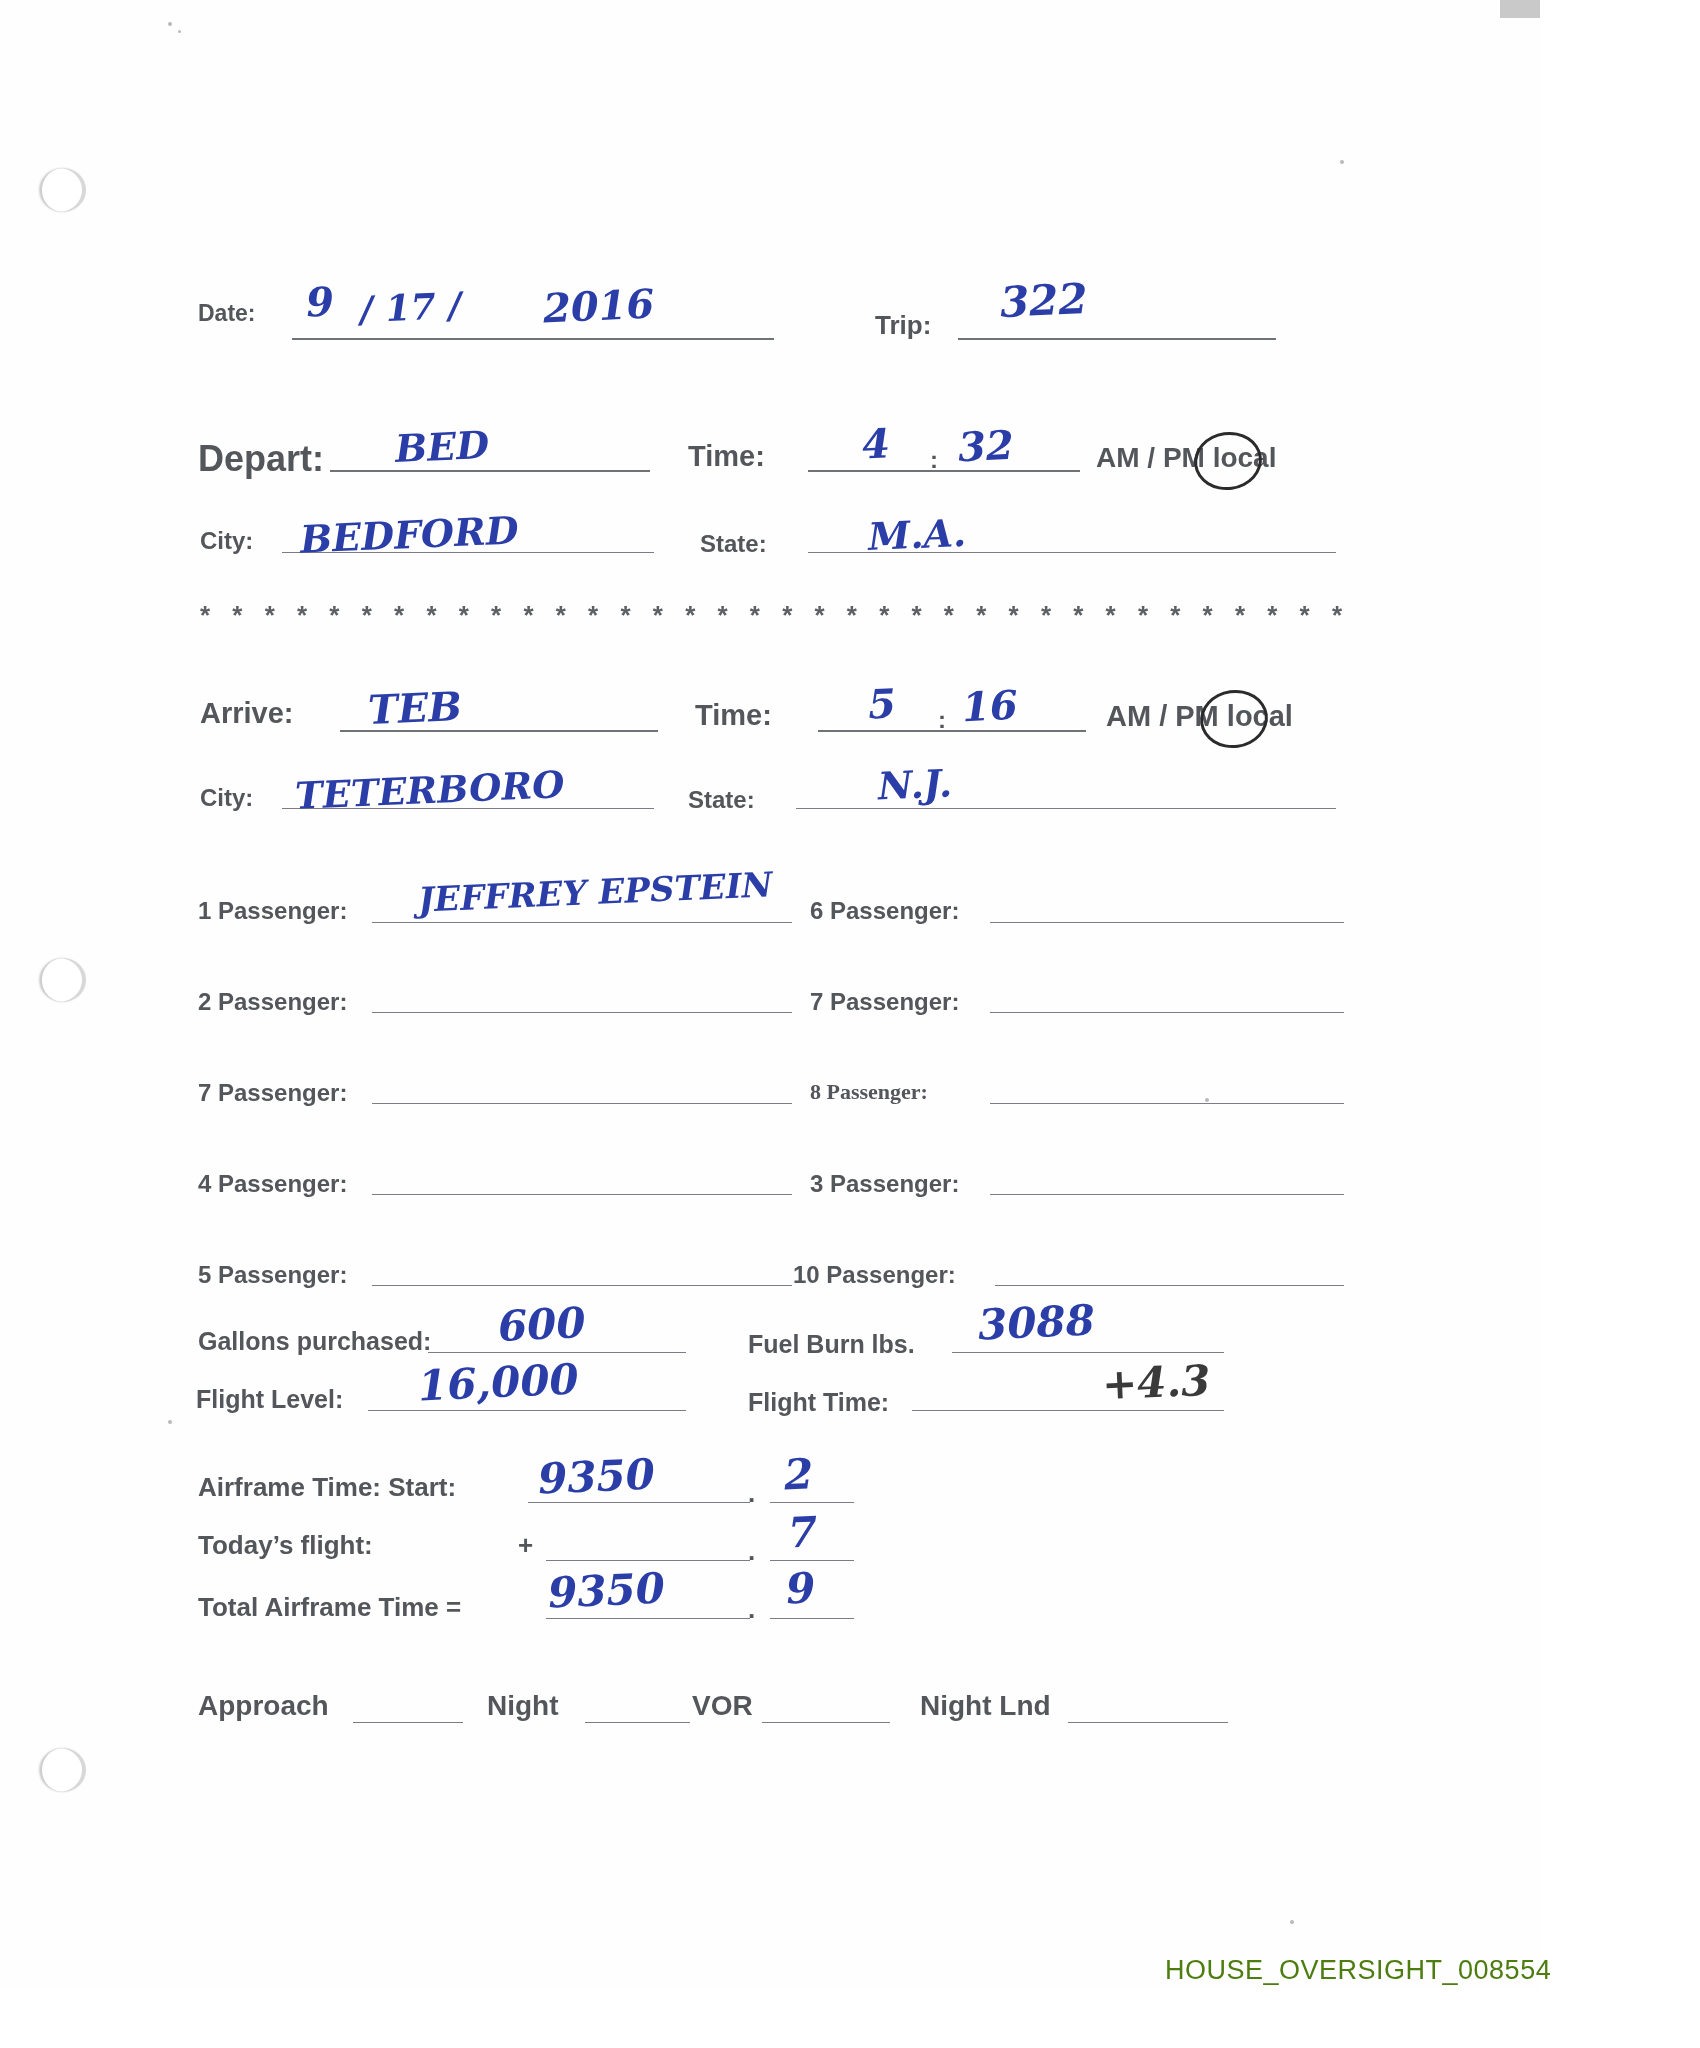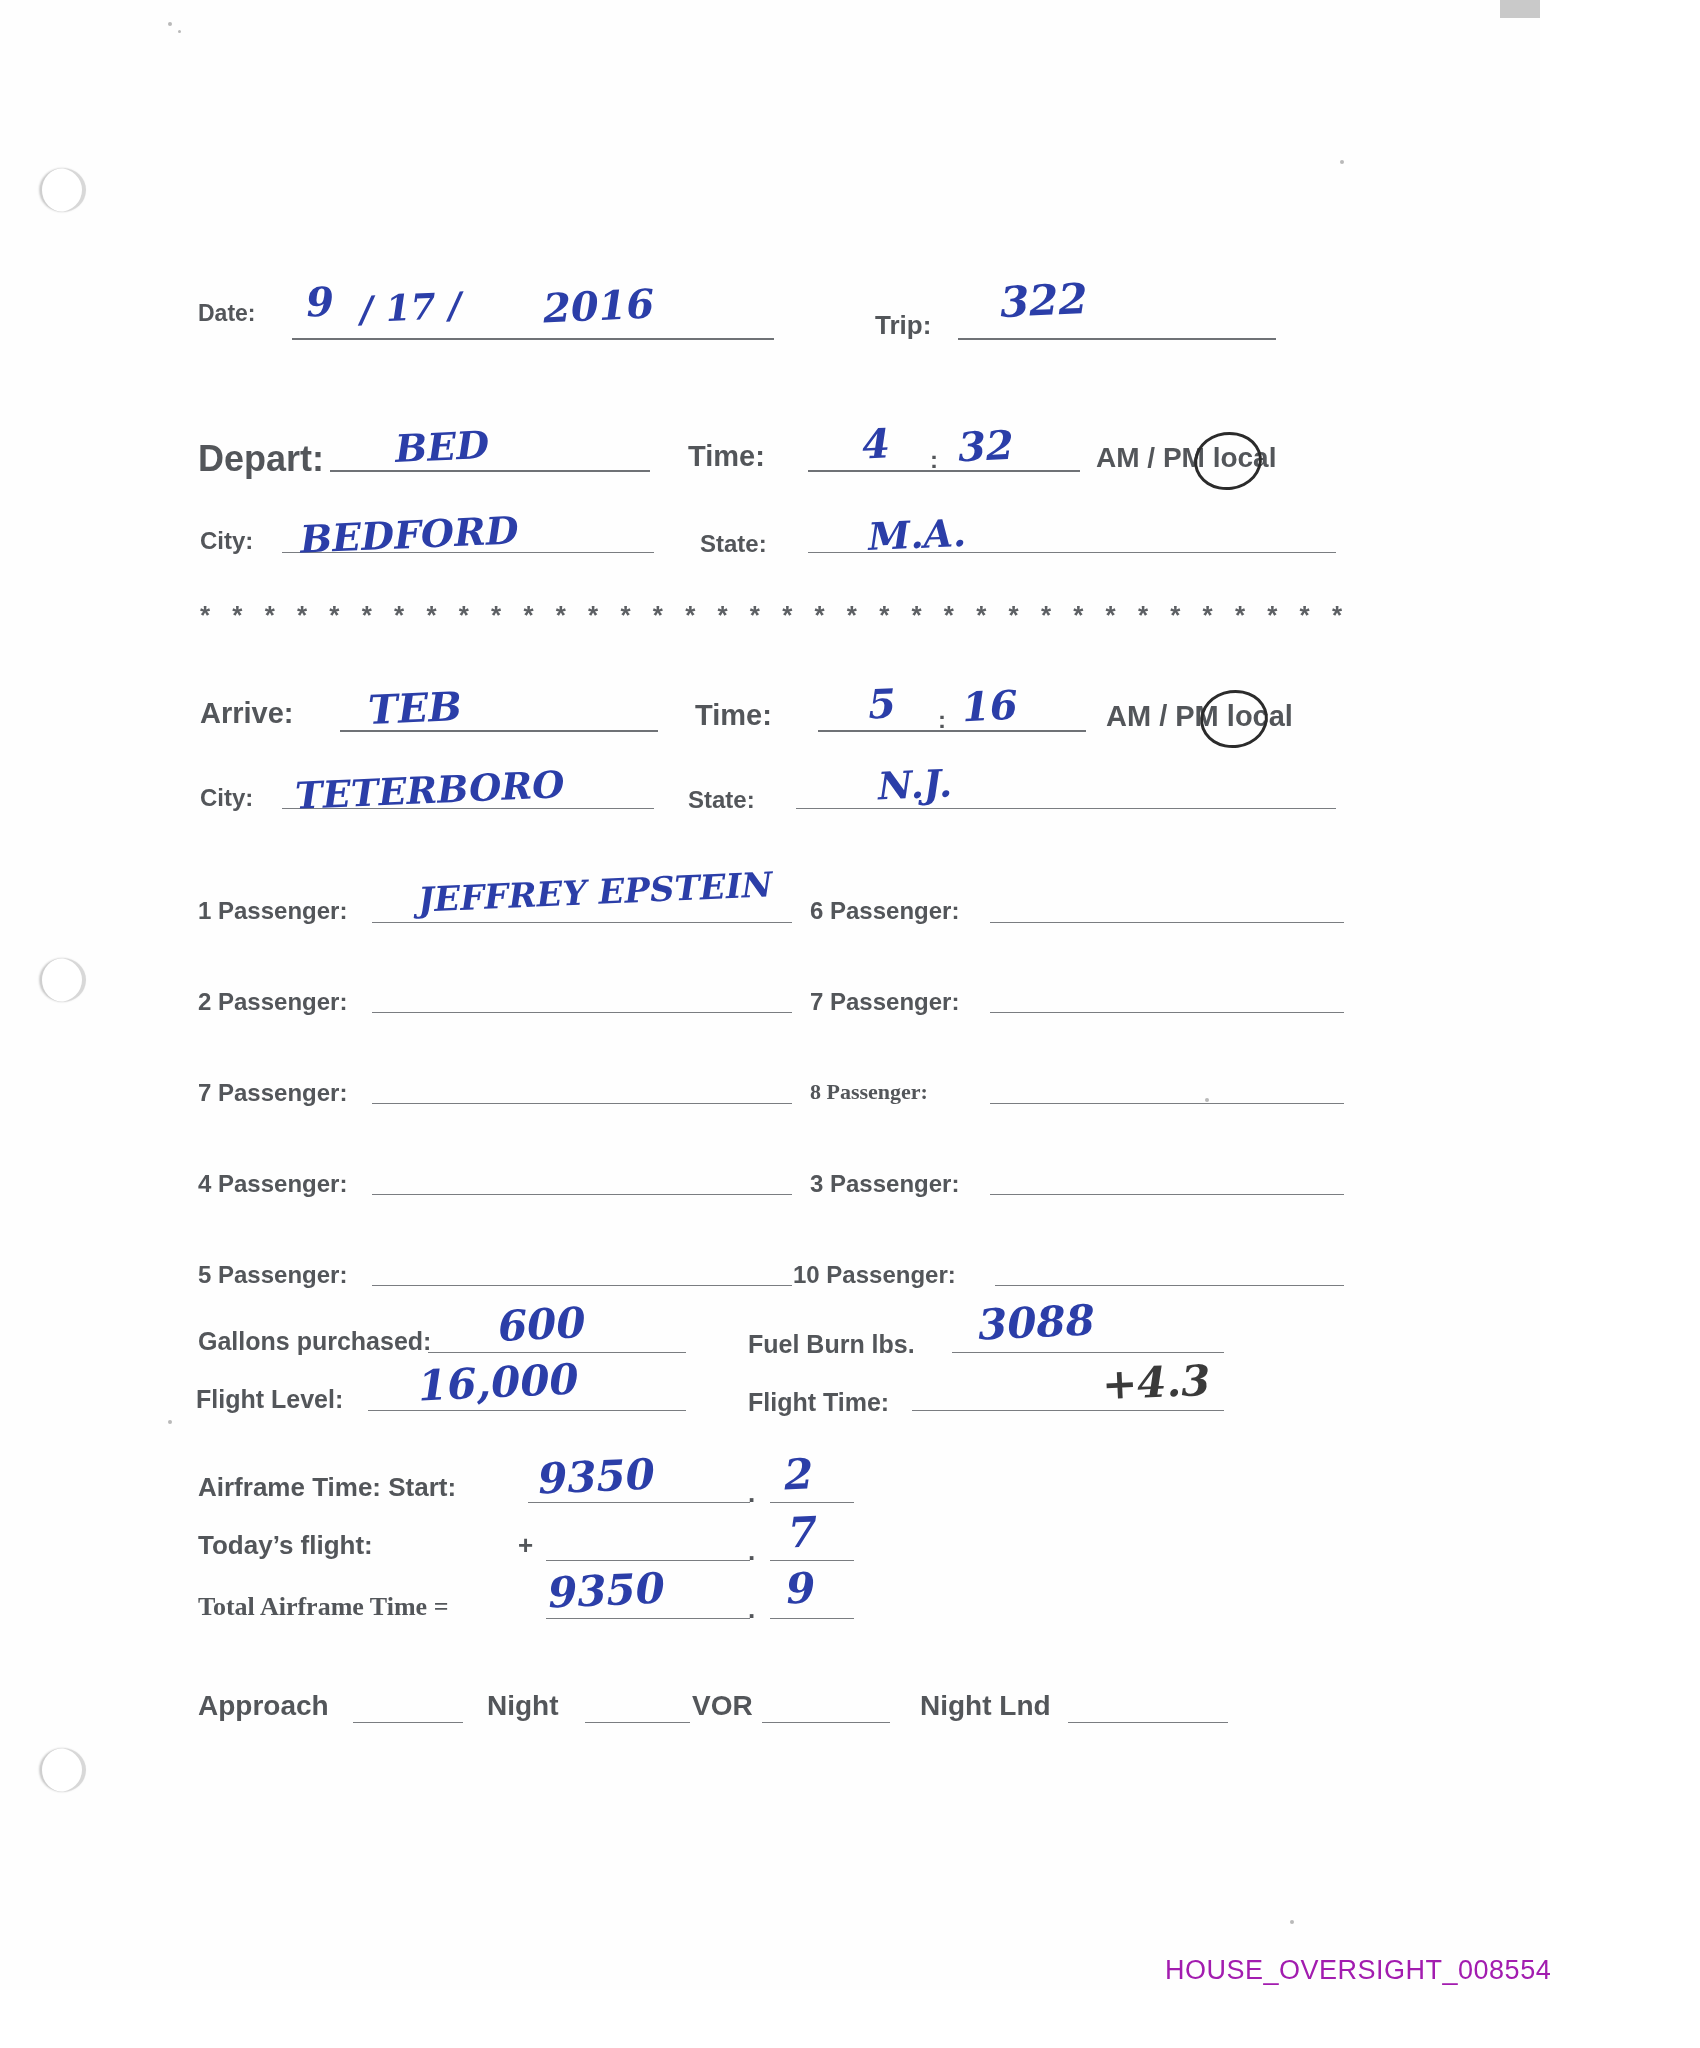--- a/index.html
+++ b/index.html
@@ -96,21 +96,21 @@
     letter-spacing: 7.5px;
     font-weight: bold;
     white-space: nowrap;
     overflow: hidden;
   }
 
   #footer-id {
     position: absolute;
     left: 1165px; top: 1955px;
     font-size: 27px;
-    color: #a21caf;
+    color: #4d7c0f;
     font-family: "Liberation Sans", sans-serif;
     letter-spacing: 0.5px;
   }
 
   .circle-pm {
     position: absolute;
     width: 62px; height: 52px;
     border: 3px solid #2b2b2b;
     border-radius: 50%;
     transform: rotate(-8deg);
@@ -257,21 +257,21 @@
   <div class="lbl" style="left:748px; top:1478px; font-size:26px;">.</div>
   <div class="hw" style="left:784px; top:1450px; font-size:42px;">2</div>
 
   <div class="lbl" style="left:198px; top:1530px; font-size:26px;">Today’s flight:</div>
   <div class="lbl" style="left:518px; top:1530px; font-size:26px;">+</div>
   <div class="rule thin" style="left:546px; top:1560px; width:204px;"></div>
   <div class="rule thin" style="left:770px; top:1560px; width:84px;"></div>
   <div class="lbl" style="left:748px; top:1536px; font-size:26px;">.</div>
   <div class="hw" style="left:788px; top:1508px; font-size:42px;">7</div>
 
-  <div class="lbl" style="left:198px; top:1592px; font-size:26px;font-family:Liberation Serif, serif;">Total Airframe Time  =</div>
+  <div class="lbl" style="left:198px; top:1592px; font-size:26px;">Total Airframe Time  =</div>
   <div class="rule thin" style="left:546px; top:1618px; width:204px;"></div>
   <div class="rule thin" style="left:770px; top:1618px; width:84px;"></div>
   <div class="hw" style="left:548px; top:1566px; font-size:42px;">9350</div>
   <div class="lbl" style="left:748px; top:1594px; font-size:26px;">.</div>
   <div class="hw" style="left:786px; top:1564px; font-size:42px;">9</div>
 
   <div class="lbl" style="left:198px; top:1690px; font-size:28px;">Approach</div>
   <div class="rule thin" style="left:353px; top:1722px; width:110px;"></div>
 
   <div class="lbl" style="left:487px; top:1690px; font-size:28px;">Night</div>

